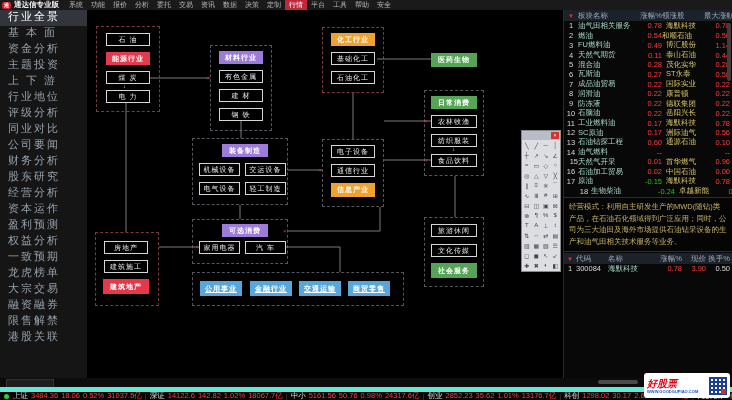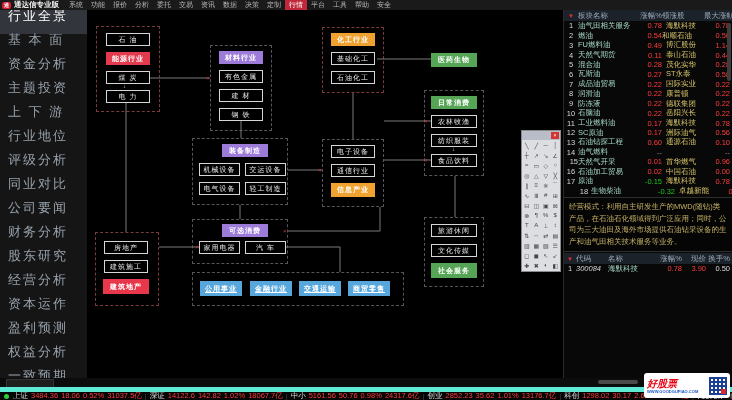--- a/index.html
+++ b/index.html
@@ -9,21 +9,21 @@
   #menubar{position:absolute;left:0;top:0;width:732px;height:10px;background:#1a1a1a;
            display:flex;align-items:center;font-size:7px;color:#b8b8b8;z-index:5;}
   #logo-badge{width:9px;height:7px;margin-left:2px;background:#d21f2f;border-radius:2px;
               color:#fff;font-size:5px;line-height:7px;text-align:center;font-weight:bold;flex:0 0 auto;}
   #app-title{color:#f2f2f2;font-weight:bold;font-size:7.5px;margin:0 6px 0 3px;white-space:nowrap;}
   .menu-item{padding:0 4px;height:10px;line-height:10px;white-space:nowrap;cursor:default;}
   .menu-item.on{background:#c0273a;color:#fff;}
   
   #sidebar{position:absolute;left:0;top:10px;width:88px;height:368px;background:#151515;
            border-right:1px solid #000;box-sizing:border-box;}
-  .side-item{height:24px;line-height:12px;padding-left:8px;font-size:13px;color:#97a1ab;
+  .side-item{height:16px;line-height:12px;padding-left:8px;font-size:11px;color:#97a1ab;
              letter-spacing:2px;white-space:nowrap;}
   .side-item.on{background:#32363c;color:#ffffff;}
   
   .group{position:absolute;border:1px dashed #55555e;box-sizing:border-box;}
   .group.rb{border-color:#7a3b3b;}
   .node{position:absolute;display:flex;align-items:center;justify-content:center;
         font-size:7px;letter-spacing:1px;color:#e9e9e9;background:#000;
         border:1px solid #d6d6d6;box-sizing:border-box;white-space:nowrap;}
   .node.cat{border:none;color:#fff;font-weight:bold;}
   .c-red{background:#e23b4e;}
@@ -516,39 +516,39 @@
         <div class="t-row">
           <div class="c rank" style="width: 14px; text-align: center;">17</div>
           <div class="c sname" style="width: 58px;">原油</div>
           <div class="c rt neg" style="width: 26px;">-0.15</div>
           <div class="c leader" style="width: 42px; padding-left: 4px; box-sizing: border-box;">海默科技</div>
           <div class="c rt pos" style="width: 26px;">0.78</div>
         </div>
         <div class="t-row">
           <div class="c rank" style="width: 14px; text-align: center; margin-left: 13px;">18</div>
           <div class="c sname" style="width: 58px;">生物柴油</div>
-          <div class="c rt neg" style="width: 26px;">-0.32</div>
+          <div class="c rt neg" style="width: 26px;">-0.24</div>
           <div class="c leader" style="width: 42px; padding-left: 4px; box-sizing: border-box;">卓越新能</div>
           <div class="c rt pos" style="width: 26px;">0.41</div>
         </div>
       </div>
     <div id="info-box">经营模式：利用自主研发生产的MWD(随钻)类产品，在石油石化领域得到广泛应用；同时，公司为三大油田及海外市场提供石油钻采设备的生产和油气田相关技术服务等业务。</div>
     <div id="stock-table">
       <div class="t-head" id="stock-head">
           <div class="sort-arrow" style="width: 12px;">▼</div>
           <div class="c" style="width: 32px;">代码</div>
           <div class="c" style="width: 46px;">名称</div>
           <div class="c rt" style="width: 28px;">涨幅%</div>
           <div class="c rt" style="width: 24px;">现价</div>
           <div class="c rt" style="width: 24px;">换手%</div>
         </div>
       <div id="stock-rows">
           <div class="t-row">
             <div class="c rank" style="width: 12px; text-align: center;">1</div>
-            <div class="c rank" style="width: 32px; font-style: italic;">300084</div>
+            <div class="c rank" style="width: 32px;">300084</div>
             <div class="c sname" style="width: 46px;">海默科技</div>
             <div class="c pos rt" style="width: 28px;">0.78</div>
             <div class="c pos rt" style="width: 24px;">3.90</div>
             <div class="c rank rt" style="width: 24px;">0.50</div>
           </div>
         </div>
     </div>
     <div id="panel-scroll"></div>
   </div>
 

